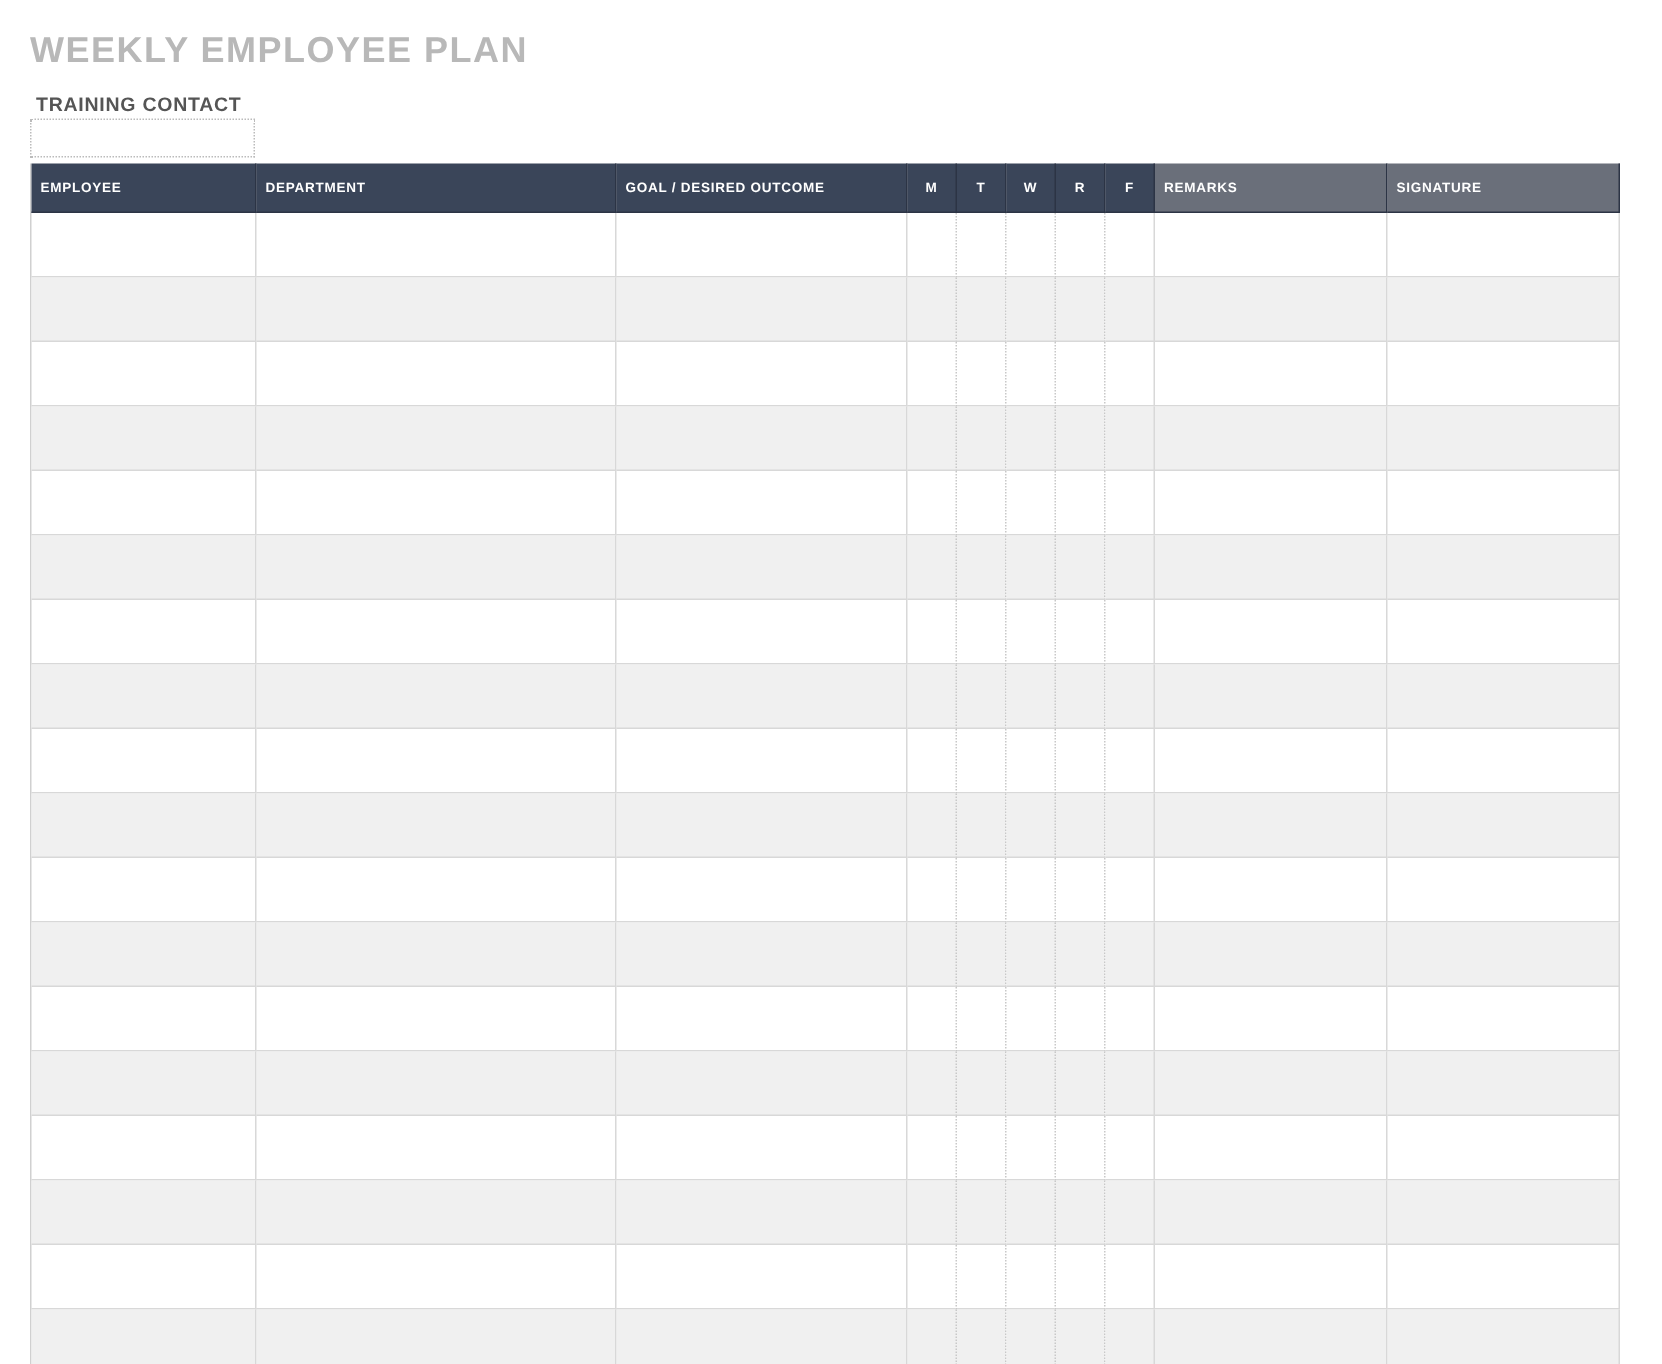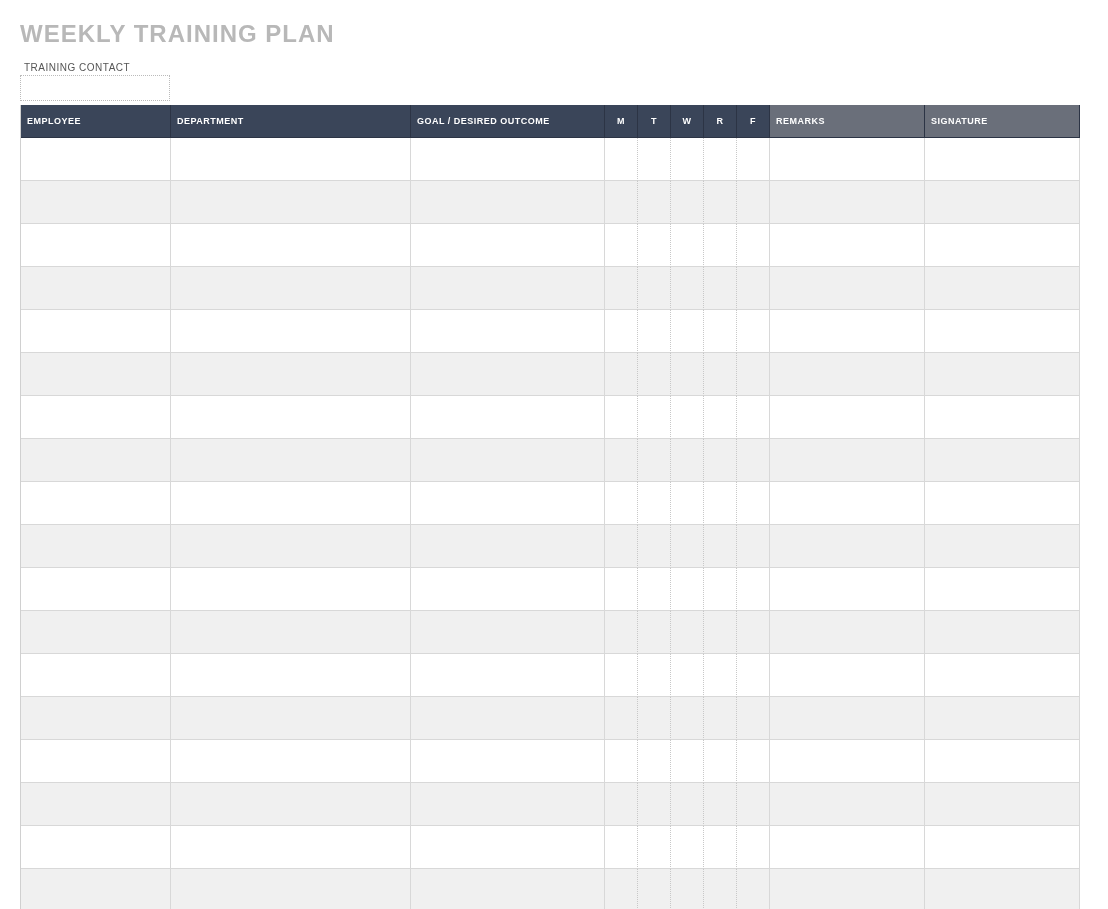--- a/index.html
+++ b/index.html
@@ -21,22 +21,22 @@
     display: flex;
     gap: 0;
     margin-bottom: 4px;
     align-items: flex-end;
   }
   .meta-field {
     display: flex;
     flex-direction: column;
   }
   .meta-label {
-    font-size: 10px;
-    font-weight: normal;
+    font-size: 13px;
+    font-weight: bold;
     color: #555;
     letter-spacing: 0.5px;
     padding: 2px 4px;
   }
   .meta-input {
     border: 1px dotted #bbb;
     height: 26px;
     padding: 2px 4px;
     font-size: 11px;
   }
@@ -74,21 +74,21 @@
     border-bottom: 1px solid #d8d8d8;
     font-size: 11px;
     padding: 2px 4px;
   }
   .cell.day { border-right: 1px dotted #c8c8c8; }
   .cell.day.last { border-right: 1px solid #d8d8d8; }
 </style>
 </head>
 <body>
 
-<div class="title">WEEKLY TRAINING PLAN</div>
+<div class="title">WEEKLY EMPLOYEE PLAN</div>
 
 <div class="meta-row">
   <div class="meta-field meta-training-contact">
     <div class="meta-label">TRAINING CONTACT</div>
     <div class="meta-input"></div>
   </div>
   <div class="meta-spacer"></div>
 </div>
 
 <div class="grid" id="grid">

